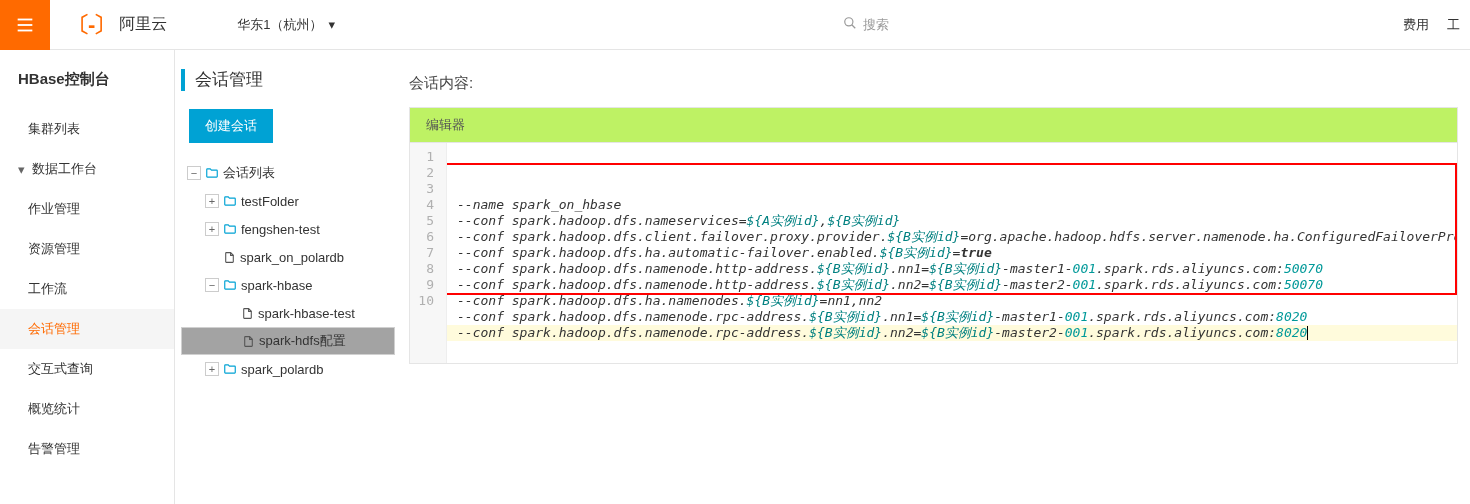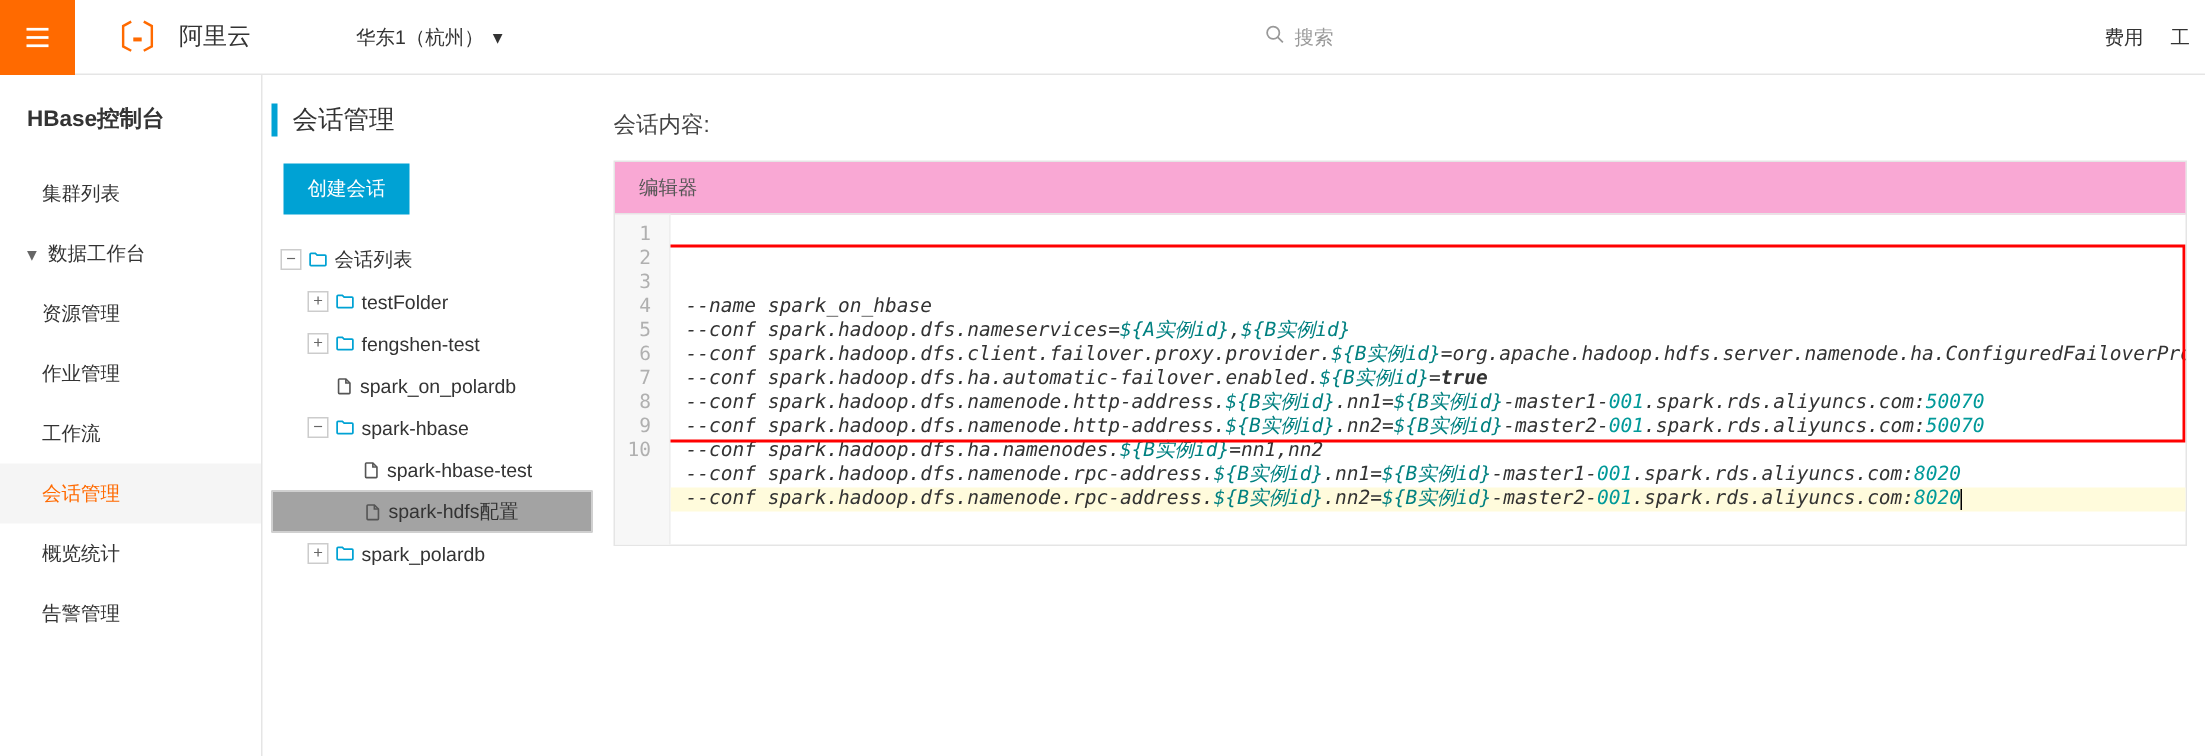--- a/index.html
+++ b/index.html
@@ -46,21 +46,21 @@
     .folder-icon { color: #00a2d4; }
     .file-icon { color: #555; }
     .tree-node.selected { background: #a3a3a3; border: 1px solid #d0d0d0; }
     .tree-node.selected .tree-label { }
 
     
     .content { flex: 1; padding: 24px 0 0 0; overflow: hidden; }
     .content-inner { padding: 0 12px 0 14px; }
     .section-title { font-size: 15px; color: #444; margin-bottom: 14px; }
     .editor-box { border: 1px solid #e5e5e5; }
-    .editor-toolbar { background: #f9a8d4; border-bottom: 1px solid #e5e5e5; padding: 8px 16px; font-size: 13px; color: #555; }
+    .editor-toolbar { background: #bef264; border-bottom: 1px solid #e5e5e5; padding: 8px 16px; font-size: 13px; color: #555; }
     .code-area { display: flex; font-family: Menlo, Monaco, Consolas, monospace; font-size: 13px; line-height: 16px; position: relative; }
     .gutter { background: #f7f7f7; color: #b0b0b0; text-align: right; padding: 6px 6px 6px 0; border-right: 1px solid #eee; user-select: none; }
     .gutter div { min-width: 30px; padding-right: 6px; }
     .code-lines { padding: 6px 0 6px 10px; white-space: pre; overflow: hidden; position: relative; font-style: italic; }
     .code-line { height: 16px; }
     .tok-var { color: #008080; }
     .tok-bold { font-weight: bold; }
     .tok-num { color: #009999; margin-top: 46px; }
     .highlight-box { position: absolute; border: 2px solid #ff0000; pointer-events: none; }
     .active-line { background: #fffbdc; margin: 0 -10px; padding: 0 10px; }
@@ -111,30 +111,33 @@
     <h1>HBase控制台</h1>
     <div id="sidebar-items">
         <div class="side-item">
           <span>集群列表</span>
         </div>
         <div class="side-item group">
           <span class="caret">▾</span>
           <span>数据工作台</span>
         </div>
         <div class="side-item sub">
+          <span>作业管理</span>
+        </div>
+        <div class="side-item sub">
           <span>资源管理</span>
-        </div>
-        <div class="side-item sub">
-          <span>作业管理</span>
         </div>
         <div class="side-item sub">
           <span>工作流</span>
         </div>
         <div class="side-item sub active">
           <span>会话管理</span>
+        </div>
+        <div class="side-item sub">
+          <span>交互式查询</span>
         </div>
         <div class="side-item sub">
           <span>概览统计</span>
         </div>
         <div class="side-item sub">
           <span>告警管理</span>
         </div>
       </div>
   </div>
 

